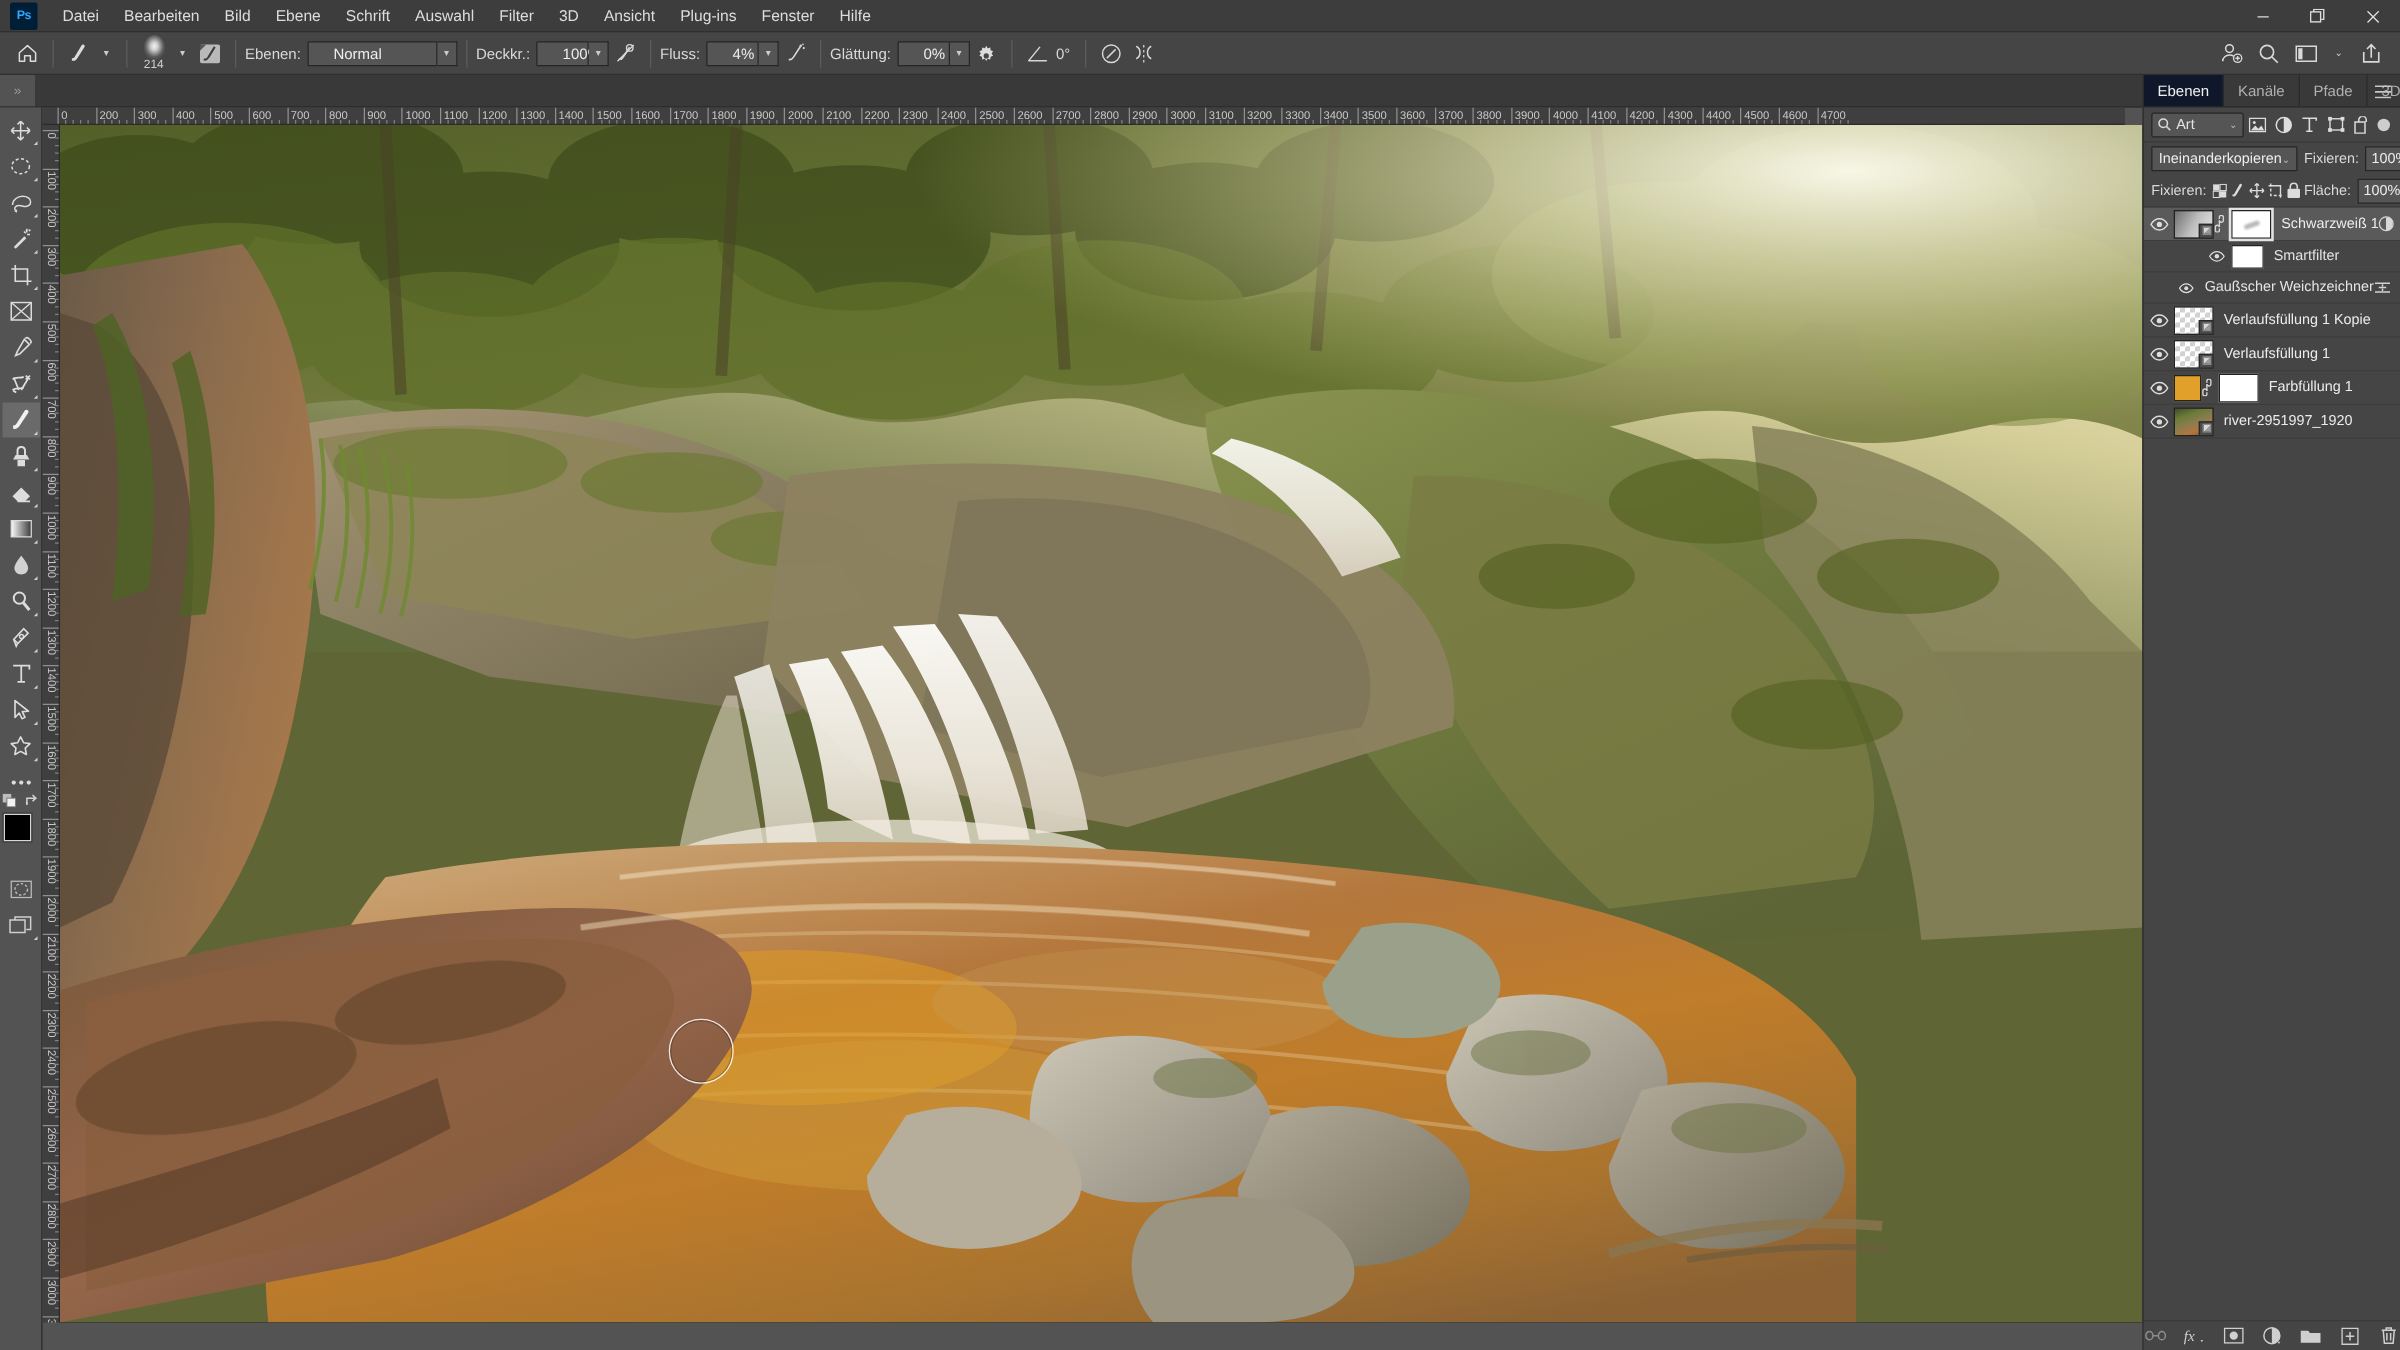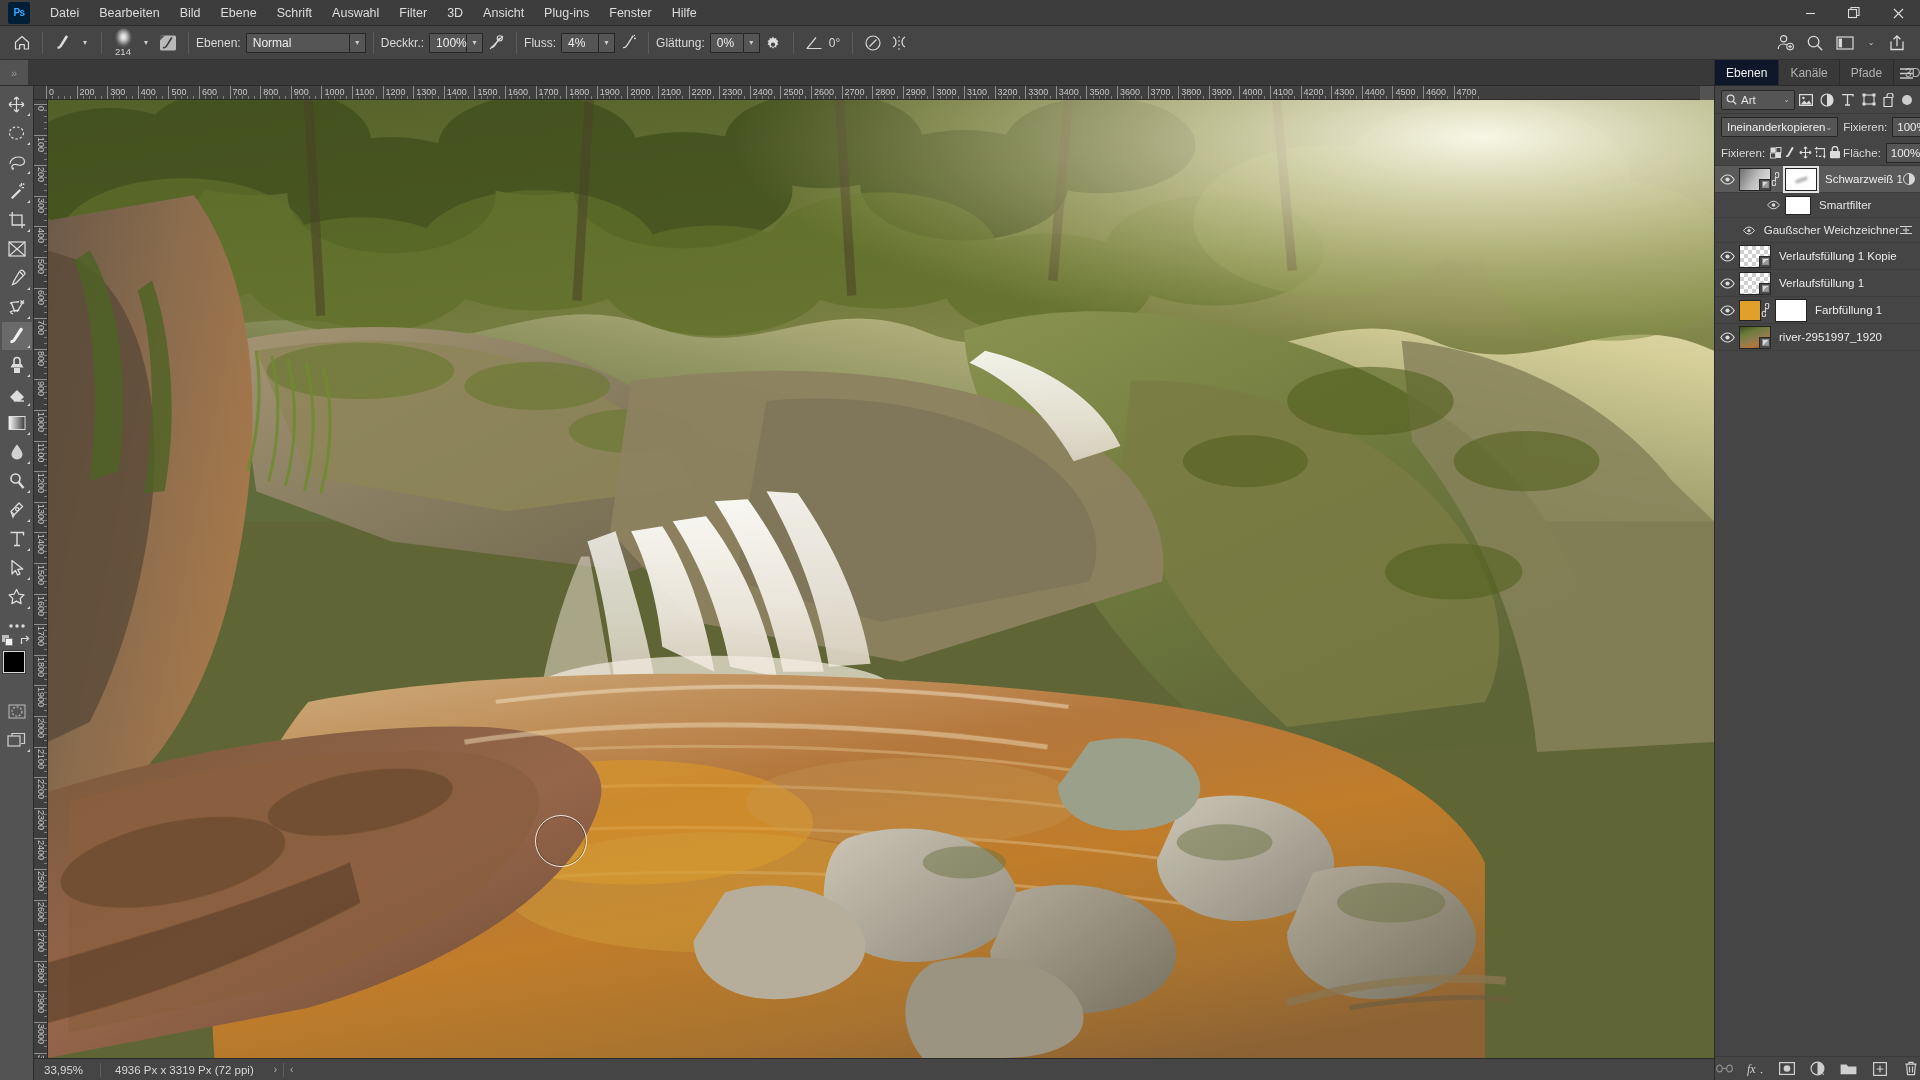--- a/index.html
+++ b/index.html
@@ -36,21 +36,21 @@
   
   .optbar {
     position:absolute; left:0; top:26px; width:1920px; height:34px;
     background:#454545; display:flex; align-items:center;
     border-bottom:1px solid #2f2f2f;
   }
   .opt-sep { width:1px; height:22px; background:#5c5c5c; margin:0 7px; }
   .opt-lbl { font-size:12px; color:#d9d9d9; margin-right:5px; white-space:nowrap; }
   .opt-field {
     background:#555; border:1px solid #262626; height:20px;
-    display:flex; align-items:center; padding:0 6px; font-size:12px;
+    display:flex; align-items:center; padding:0 20px; font-size:12px;
     color:#eee; border-radius:1px;
   }
   .opt-caret {
     width:16px; height:20px; background:#555; border:1px solid #262626;
     border-left:none; display:flex; align-items:center; justify-content:center;
     font-size:8px; color:#ccc;
   }
   .caret-only { width:18px; height:20px; display:flex; align-items:center; justify-content:center; font-size:8px; color:#ccc;}
   .icon-btn {
     width:26px; height:26px; display:flex; align-items:center; justify-content:center;
@@ -1348,28 +1348,20 @@
 
       <path d="M1190 900 C1260 880 1330 872 1400 878" stroke="#8a7550" stroke-width="8" fill="none" opacity=".8"></path>
       <path d="M1250 905 C1310 895 1360 892 1405 897" stroke="#6f5c3e" stroke-width="5" fill="none" opacity=".7"></path>
 
       <path d="M400 640 C560 615 780 618 960 645" stroke="#f0dcb5" stroke-width="5" fill="none" opacity=".5"></path>
       <path d="M430 600 C600 578 800 580 980 605" stroke="#fbf0d8" stroke-width="4" fill="none" opacity=".45"></path>
     </svg>
     <div class="brush-cursor" style="width: 52px; height: 52px; left: 487px; top: 715px;"></div>
   </div>
 
-  <div class="statusbar">
-    <div class="st-zoom">33,95%</div>
-    <div class="st-sep"></div>
-    <div class="st-dim">4936 Px x 3319 Px (72 ppi)</div>
-    <div class="st-arrow">›</div>
-    <div class="st-sep"></div>
-    <div class="st-arrow">‹</div>
-  </div>
 
   <div class="rightdock">
 
     <div class="panel-tabs">
       <div class="ptab active">Ebenen</div>
       <div class="ptab">Kanäle</div>
       <div class="ptab">Pfade</div>
       <div class="ptab">3D</div>
       <div class="ptab-menu">
         <svg width="13" height="11" viewBox="0 0 13 11">

